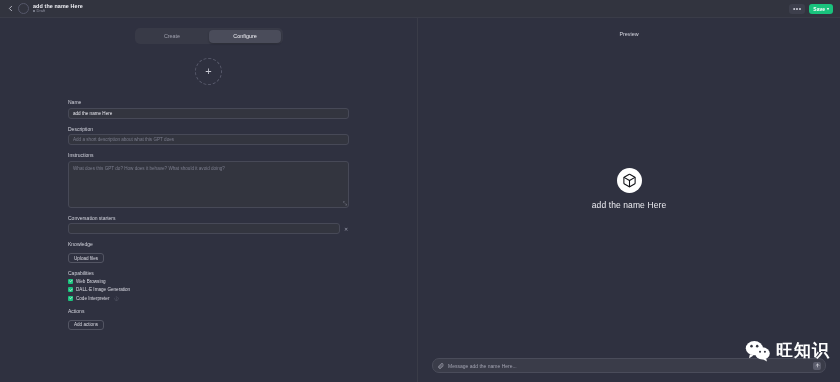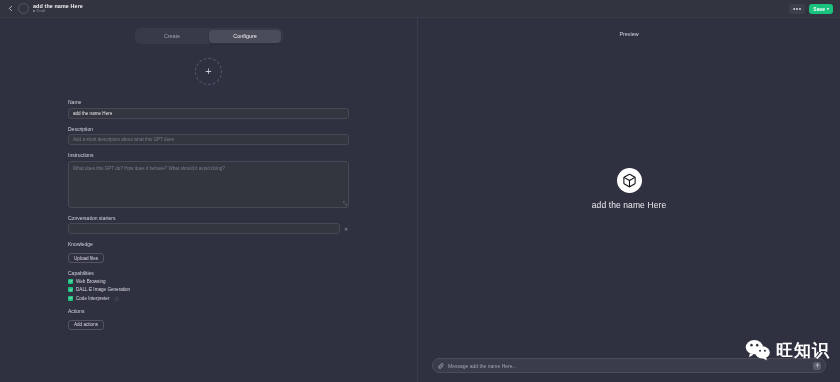--- a/index.html
+++ b/index.html
@@ -326,21 +326,21 @@
     cursor: pointer;
   }
   .send-btn svg { width: 5px; height: 5px; display: block; }
 
   
   .watermark {
     position: absolute;
     right: 10px;
     bottom: 20px;
     display: flex;
-    align-items: flex-start;
+    align-items: flex-end;
     gap: 5px;
     pointer-events: none;
     z-index: 5;
   }
   .wechat-logo { width: 26px; height: 22px; display: block; }
   .wm-text {
     font-size: 17px;
     color: #ffffff;
     font-weight: bold;
     letter-spacing: 1px;

